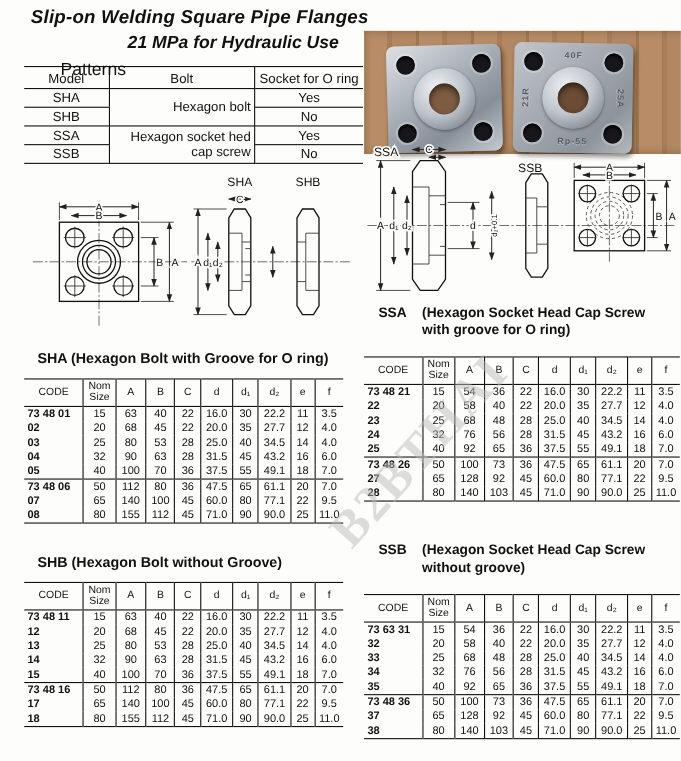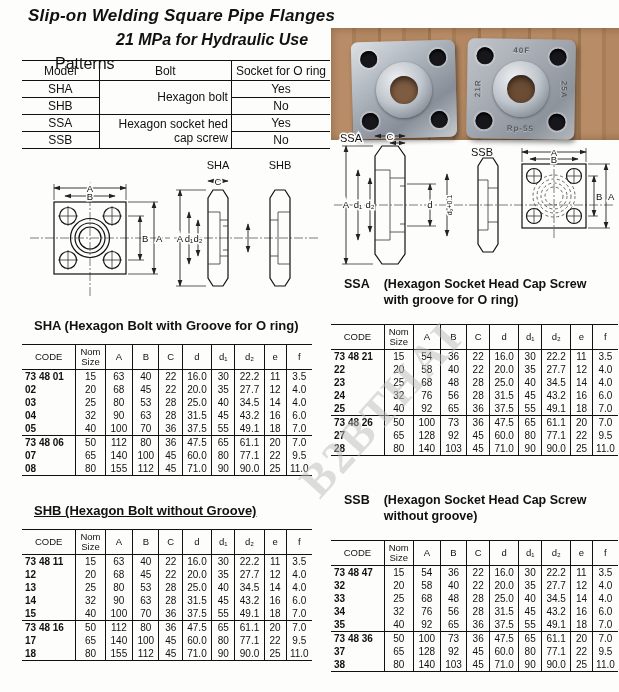--- a/index.html
+++ b/index.html
@@ -542,21 +542,21 @@
             <td>71.0</td>
             <td>90</td>
             <td>90.0</td>
             <td>25</td>
             <td>11.0</td>
           </tr>
         </tbody>
     </table>
   </div>
 
-  <div class="abs dim-heading" style="left:34px;top:503px;text-decoration:underline;">SHB (Hexagon Bolt without Groove)</div>
+  <div class="abs dim-heading" style="left:34px;top:503px;">SHB (Hexagon Bolt without Groove)</div>
   <div class="dim-wrap" style="left:22px;top:529px;width:290px;">
     <table class="dim-table">
       <thead>
           <tr>
             <th>CODE</th>
             <th>Nom Size</th>
             <th>A</th>
             <th>B</th>
             <th>C</th>
             <th>d</th>
@@ -685,21 +685,21 @@
             <th>C</th>
             <th>d</th>
             <th>d₁</th>
             <th>d₂</th>
             <th>e</th>
             <th>f</th>
           </tr>
         </thead>
       <tbody>
           <tr class="group-start">
-            <td class="code">73 48 47</td>
+            <td class="code">73 63 31</td>
             <td>15</td>
             <td>54</td>
             <td>36</td>
             <td>22</td>
             <td>16.0</td>
             <td>30</td>
             <td>22.2</td>
             <td>11</td>
             <td>3.5</td>
           </tr>

